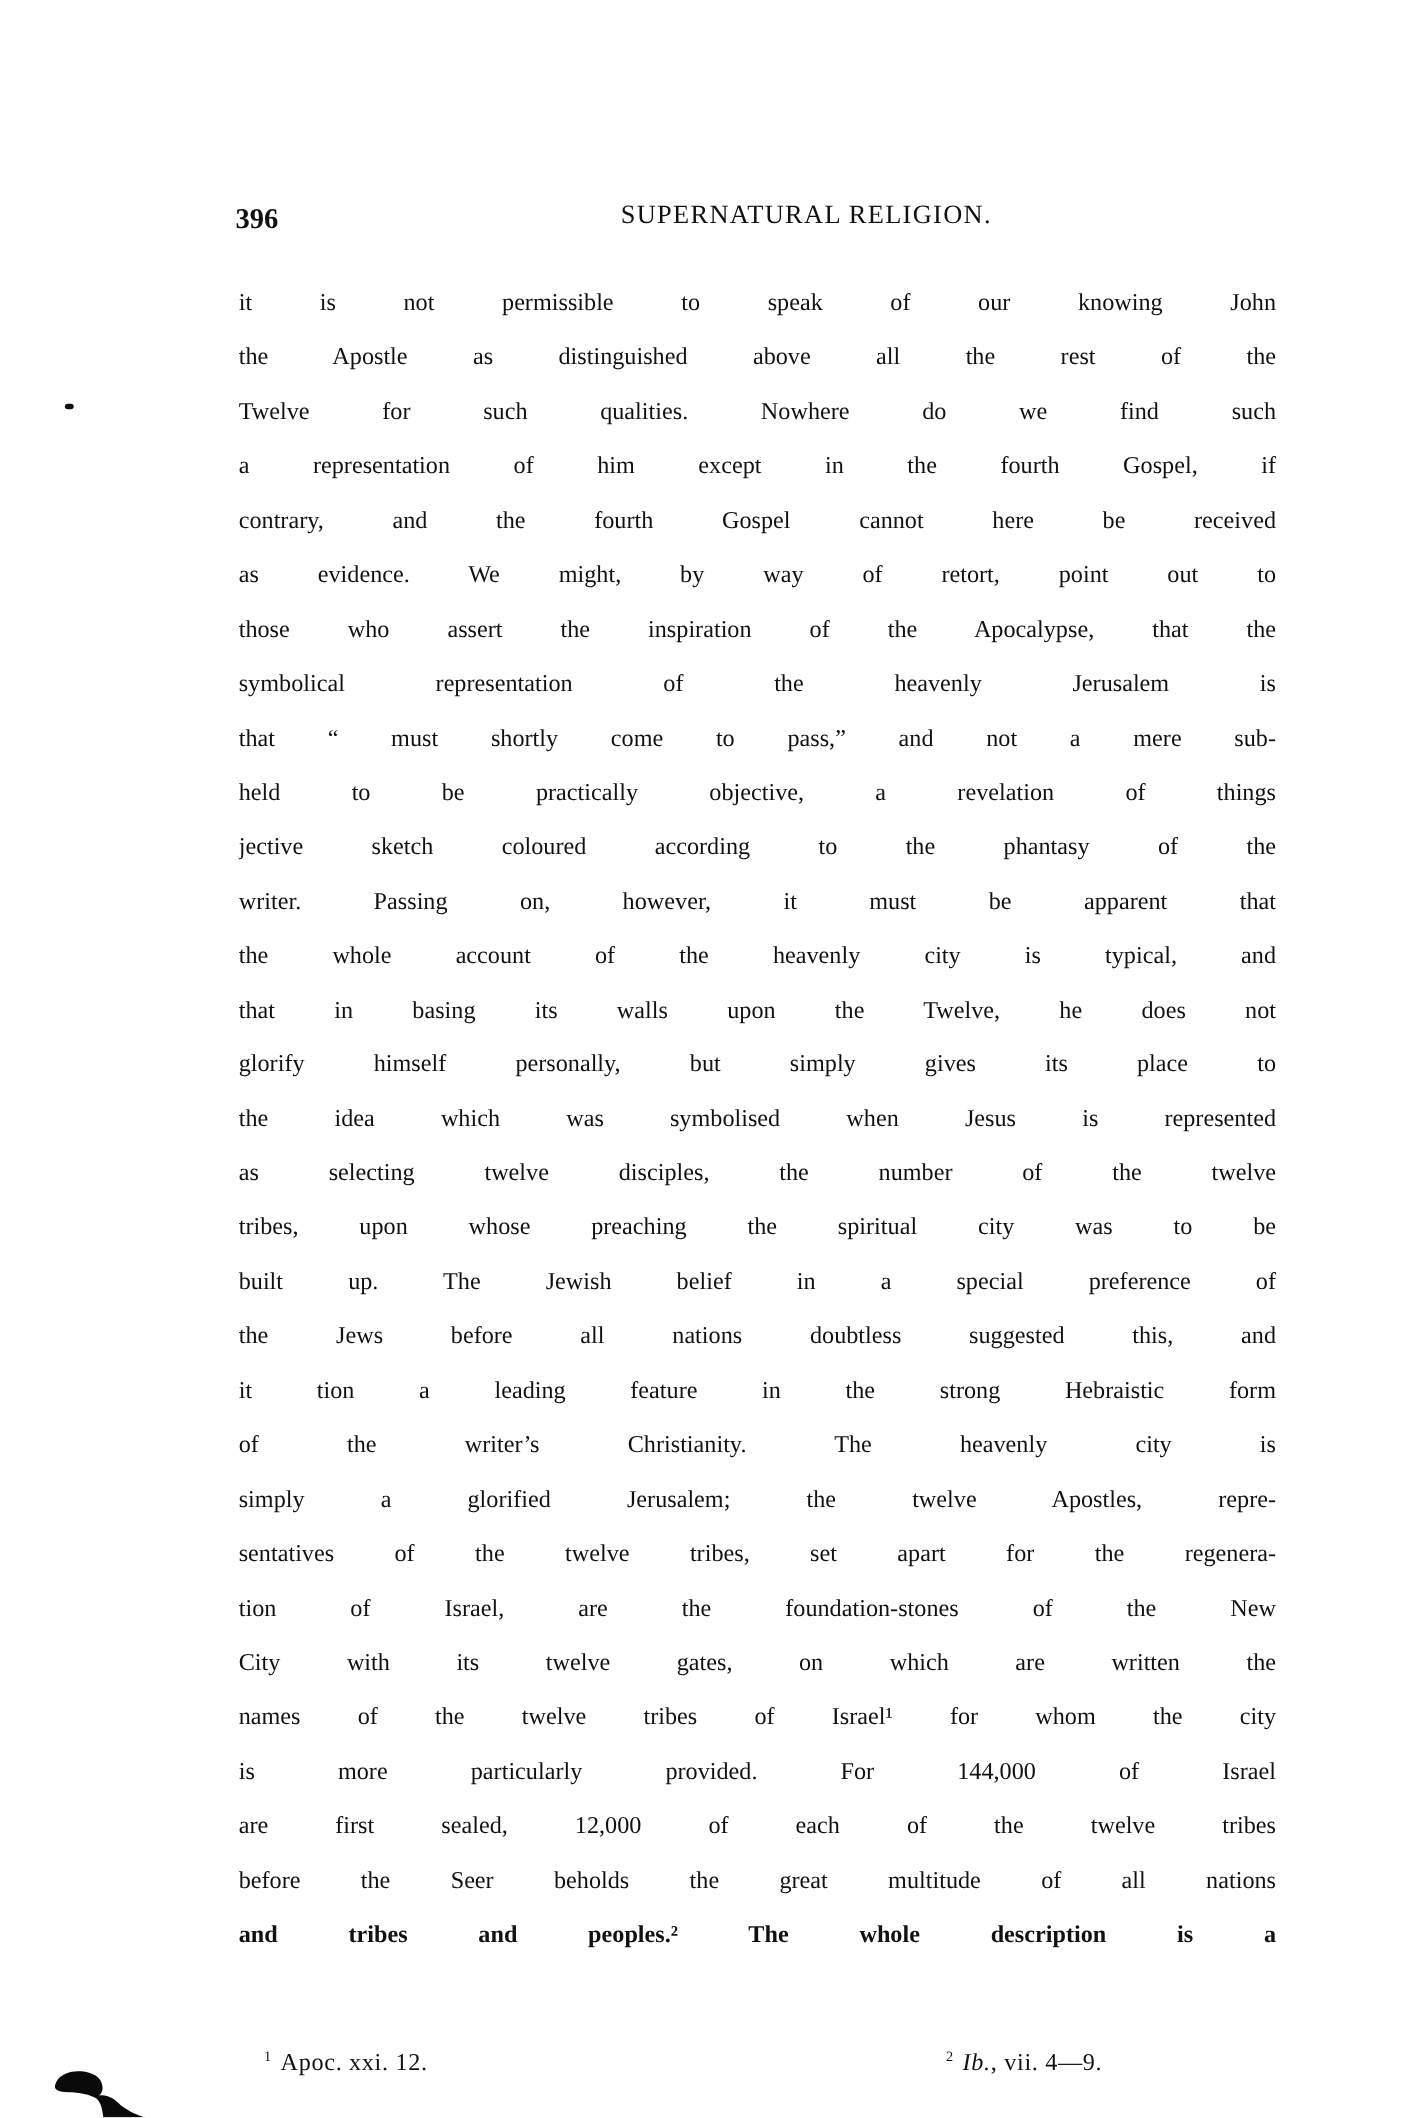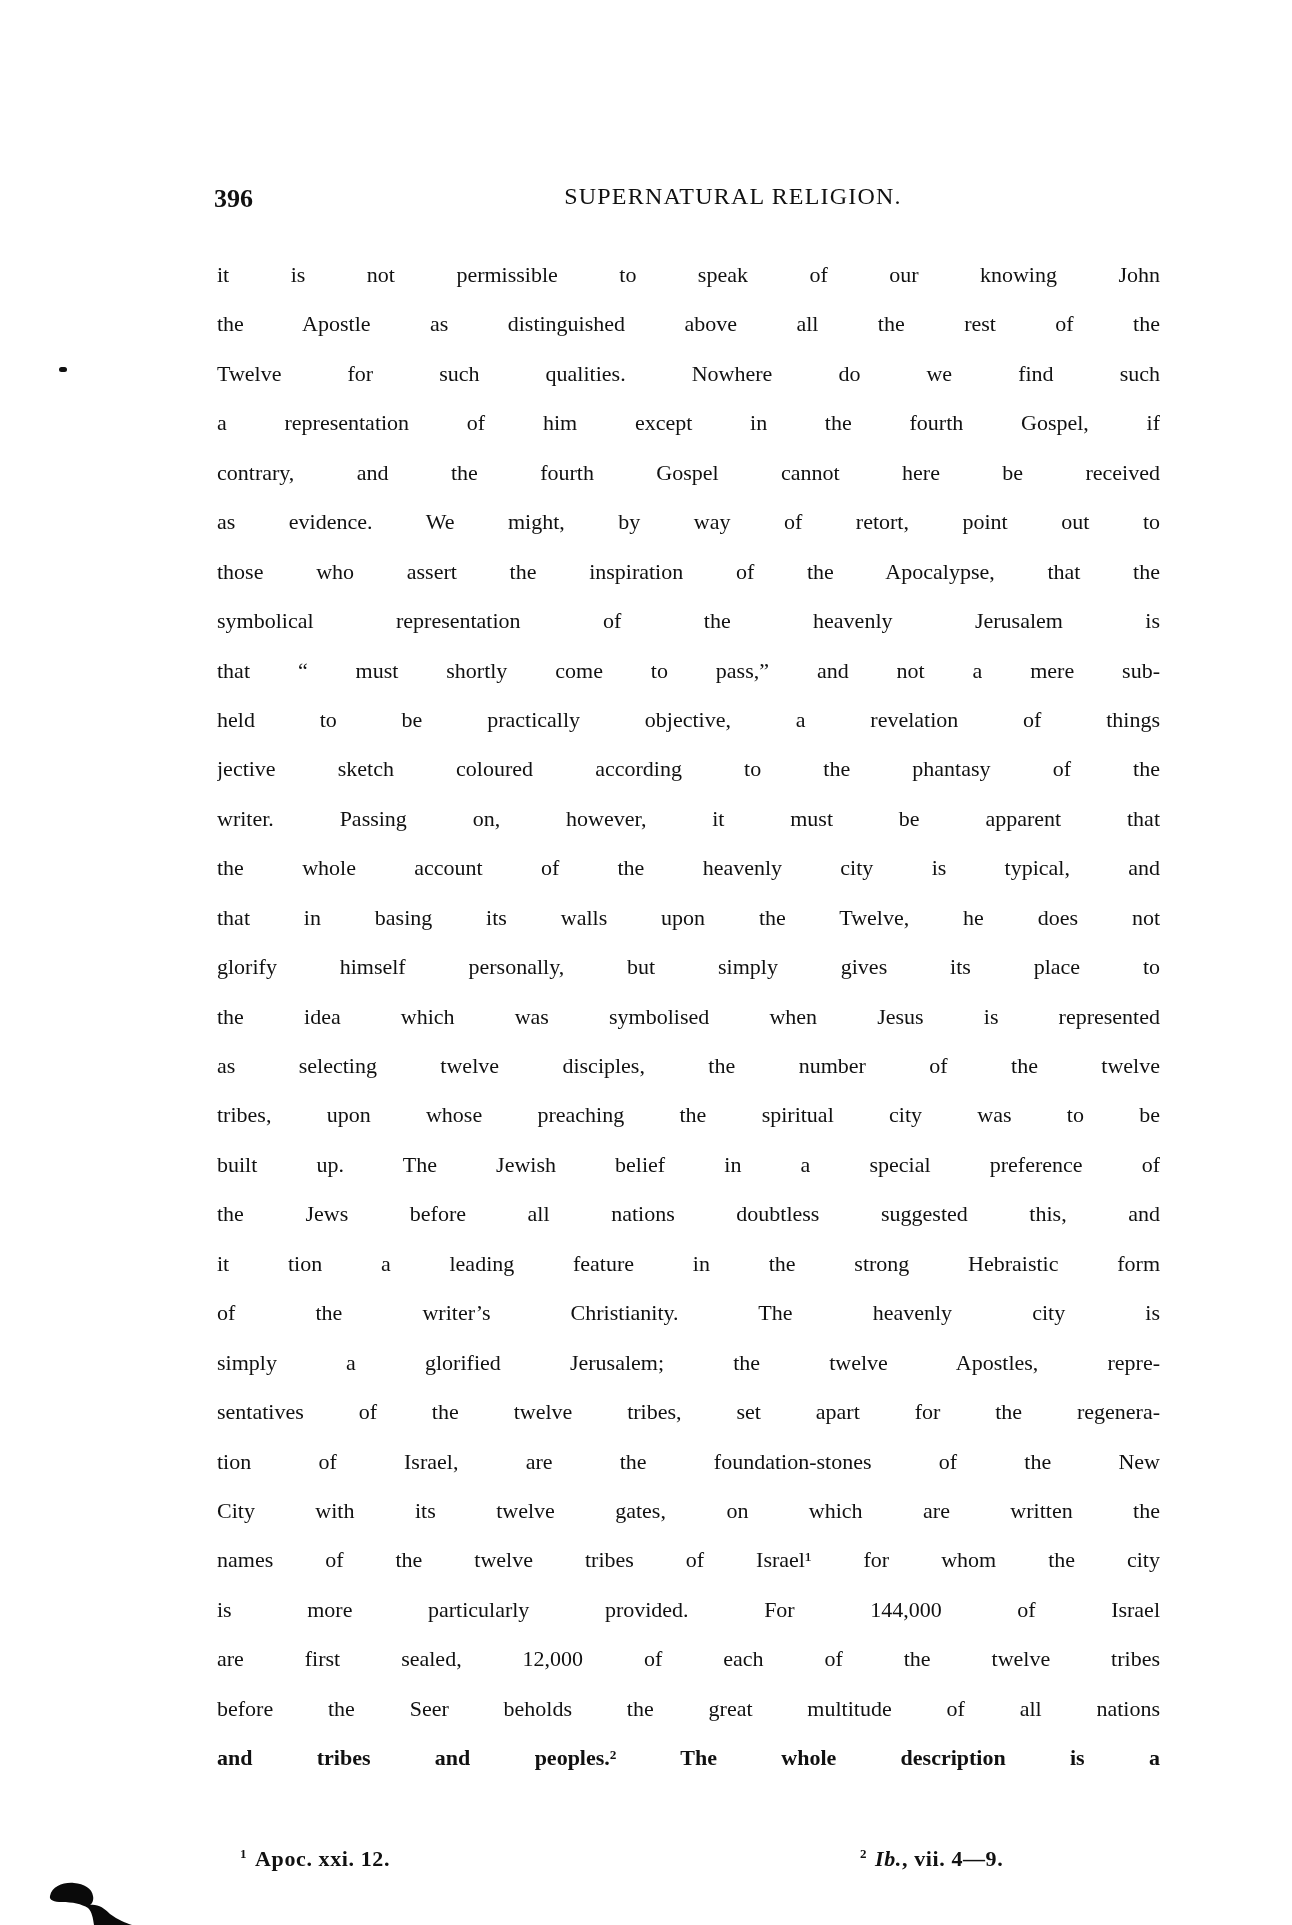--- a/index.html
+++ b/index.html
@@ -5,21 +5,21 @@
   html, body { margin: 0; padding: 0; background: #ffffff; }
   body { width: 1292px; height: 1925px; position: relative; overflow: hidden;
          font-family: "Liberation Serif", "DejaVu Serif", serif; color: #111111; }
   .page-number { position: absolute; left: 214px; top: 184px; font-size: 26px; font-weight: bold; letter-spacing: 0px; }
   .running-head { position: absolute; left: 462px; top: 183px; width: 462px; font-size: 24px; letter-spacing: 1.2px; text-align: center; white-space: nowrap; margin-left: 40px; }
   .body-text { position: absolute; left: 217px; top: 250px; width: 943px; }
   .line { height: 49.45px; line-height: 49.45px; font-size: 22px; white-space: nowrap;
           text-align: justify; text-align-last: justify; overflow: hidden; }
   .line.last { text-align-last: justify; font-weight: bold; }
   .fn-area { position: absolute; top: 1846px; left: 0; width: 1292px; font-size: 22px; }
-  .fn { position: absolute; white-space: nowrap; font-weight: bold; letter-spacing: 0.6px; }
+  .fn { position: absolute; white-space: nowrap; font-weight: normal; letter-spacing: 0.6px; margin-top: 16px; }
   .fn sup { font-size: 13px; vertical-align: 8px; margin-right: 8px; }
   .fn1 { left: 240px; }
   .fn2 { left: 860px; }
   .fn2 .ital { font-style: italic; text-align: center; }
   .margin-dot { position: absolute; left: 59px; top: 367px; width: 8px; height: 5px; background: #111; border-radius: 3px; }
   .blot { position: absolute; left: 48px; top: 1878px; width: 90px; height: 47px; }
 </style>
 </head>
 <body>
 

